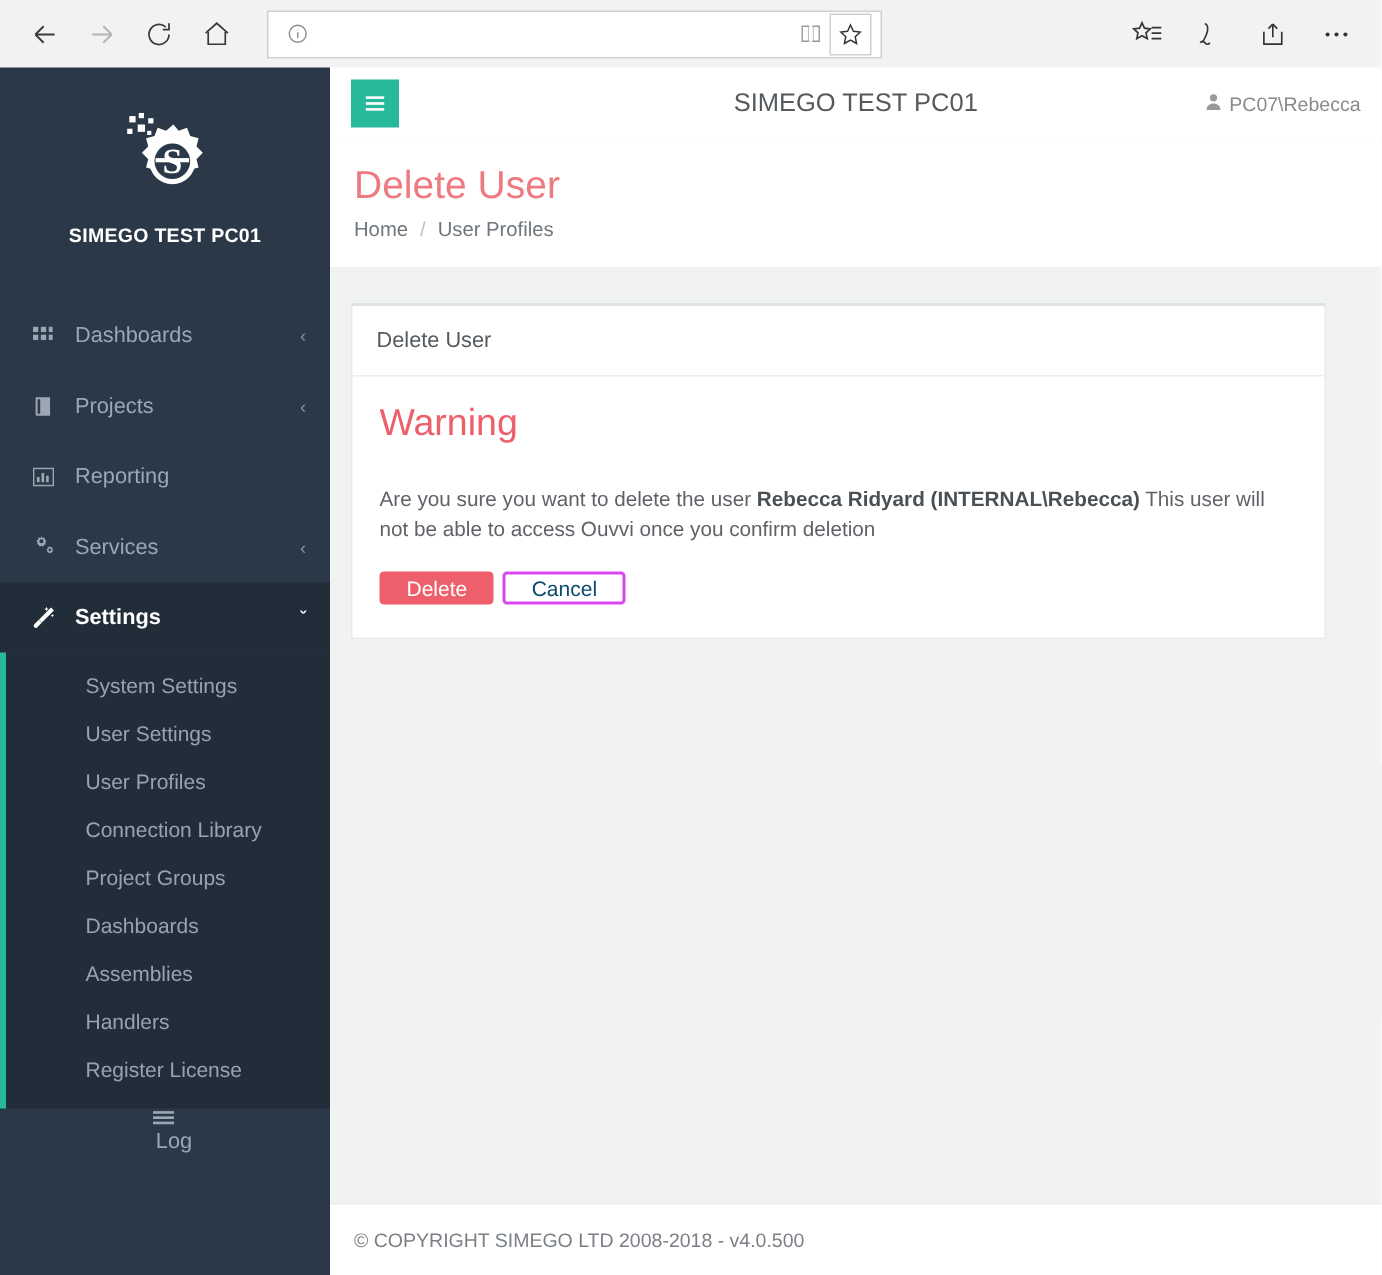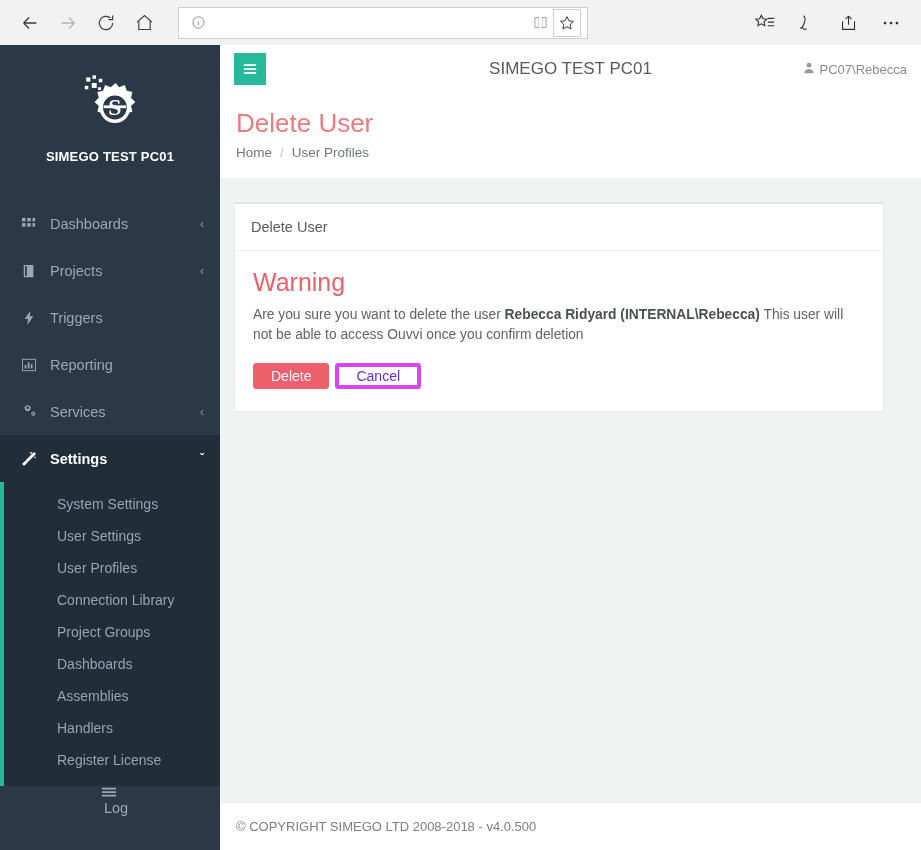--- a/index.html
+++ b/index.html
@@ -236,21 +236,21 @@
     padding: 15px 16px;
     border-bottom: 1px solid #eceef0;
     font-size: 14.5px;
     color: #555a5e;
   }
   .card-body { padding: 16px 18px 22px 18px; }
   .warning-title {
     font-size: 25px;
     color: #ee5f6c;
     font-weight: normal;
-    margin-bottom: 8px;
+    margin-bottom: 26px;
     line-height: 30px;
   }
   .warning-text {
     font-size: 13.8px;
     color: #5f6368;
     line-height: 20px;
     max-width: 600px;
     margin-bottom: 18px;
   }
   .warning-text b { color: #4b5055; font-weight: bold; }
@@ -263,22 +263,22 @@
     font-family: "Liberation Sans", sans-serif;
     line-height: 18px;
   }
   .btn-danger {
     background: #ee5f6c;
     color: #ffffff;
     border: 1px solid #ee5f6c;
   }
   .btn-default {
     background: #ffffff;
-    color: #6d28d9;
-    border: 4px solid #d946ef;
+    color: #0c4a6e;
+    border: 2px solid #d946ef;
   }
 
   .footer {
     background: #ffffff;
     border-top: 1px solid #ebeced;
     padding: 16px;
     font-size: 13px;
     color: #7b8086;
     flex-shrink: 0;
   }
@@ -402,29 +402,20 @@
         <span class="nav-ico">
           <svg width="14" height="14" viewBox="0 0 16 16" fill="currentColor">
             <path d="M2 1h11v14H3a1 1 0 0 1-1-1z"></path>
             <rect x="3.5" y="2.5" width="2" height="11" fill="#2b3847"></rect>
           </svg>
         </span>
         <span class="nav-label">Projects</span>
         <span class="nav-caret">‹</span>
       </div>
 
-      <div class="nav-item">
-        <span class="nav-ico">
-          <svg width="14" height="14" viewBox="0 0 16 16" fill="currentColor">
-            <path d="M9.5 0 3 9h4l-1 7 7-10H9z"></path>
-          </svg>
-        </span>
-        <span class="nav-label">Triggers</span>
-        <span class="nav-caret"></span>
-      </div>
 
       <div class="nav-item">
         <span class="nav-ico">
           <svg width="14" height="14" viewBox="0 0 16 16" fill="none" stroke="currentColor" stroke-width="1.1">
             <rect x="0.5" y="1.5" width="15" height="13"></rect>
             <g fill="currentColor" stroke="none">
               <rect x="3" y="8" width="2" height="4"></rect>
                 <rect x="6.5" y="5" width="2" height="7"></rect>
                 <rect x="10" y="7" width="2" height="5"></rect>
             </g>

